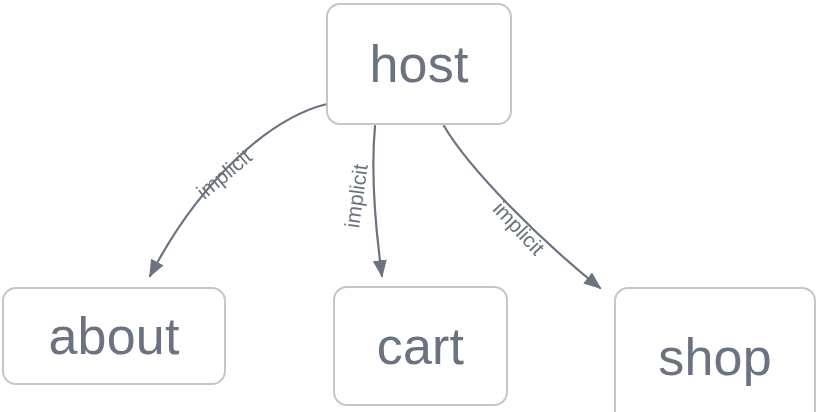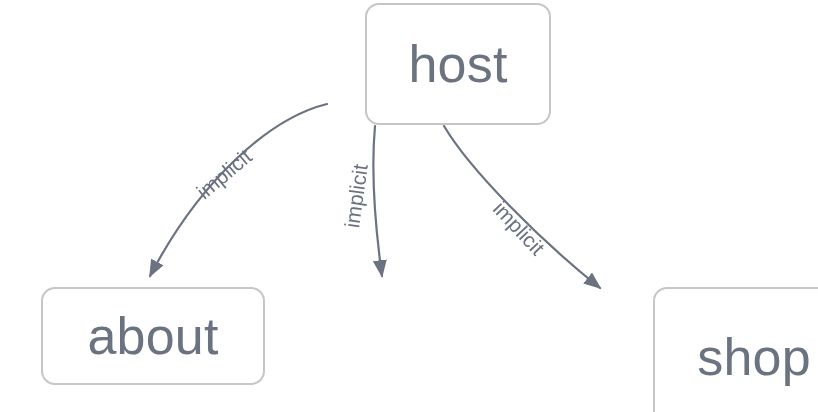--- a/index.html
+++ b/index.html
@@ -29,21 +29,20 @@
   }
   .node {
     position: absolute;
     box-sizing: border-box;
     background: #ffffff;
     border: 2px solid #c6c6c6;
     border-radius: 14px;
     display: flex;
     align-items: center;
     justify-content: center;
-    margin-left: 39px;
   }
   .node-label {
     color: #6b7280;
     font-family: "Liberation Sans", sans-serif;
     font-size: 52px;
     font-weight: 400;
     line-height: 1;
     letter-spacing: 0.2px;
     white-space: nowrap;
     user-select: none;
@@ -79,20 +78,23 @@
   </svg>
 
   <div class="node" style="left: 326px; top: 3px; width: 186px; height: 122px; background: rgb(255, 255, 255); border-color: rgb(198, 198, 198);">
     <span class="node-label">host</span>
   </div>
 
   <div class="node" style="left: 2px; top: 287px; width: 224px; height: 98px; background: rgb(255, 255, 255); border-color: rgb(198, 198, 198);">
     <span class="node-label">about</span>
   </div>
 
+  <div class="node" style="left: 333px; top: 286px; width: 175px; height: 120px; background: rgb(255, 255, 255); border-color: rgb(198, 198, 198);">
+    <span class="node-label">cart</span>
+  </div>
 
   <div class="node" style="left: 614px; top: 287px; width: 202px; height: 139px; background: rgb(255, 255, 255); border-color: rgb(198, 198, 198);">
     <span class="node-label">shop</span>
   </div>
 
   <span class="edge-label" style="left: 224px; top: 174px; color: rgb(107, 114, 128); transform: translate(-50%, -50%) rotate(-40deg);">implicit</span>
   <span class="edge-label" style="left: 356px; top: 196px; color: rgb(107, 114, 128); transform: translate(-50%, -50%) rotate(-82deg);">implicit</span>
   <span class="edge-label" style="left: 519px; top: 228px; color: rgb(107, 114, 128); transform: translate(-50%, -50%) rotate(47deg);">implicit</span>
 
 </div>

